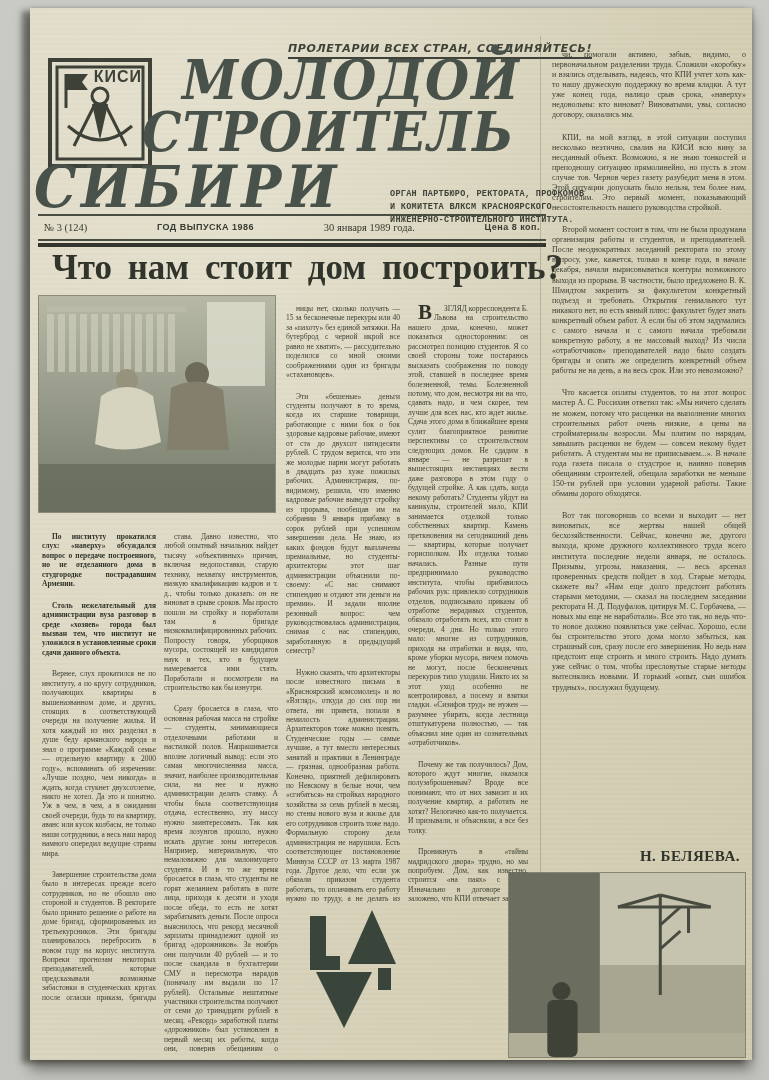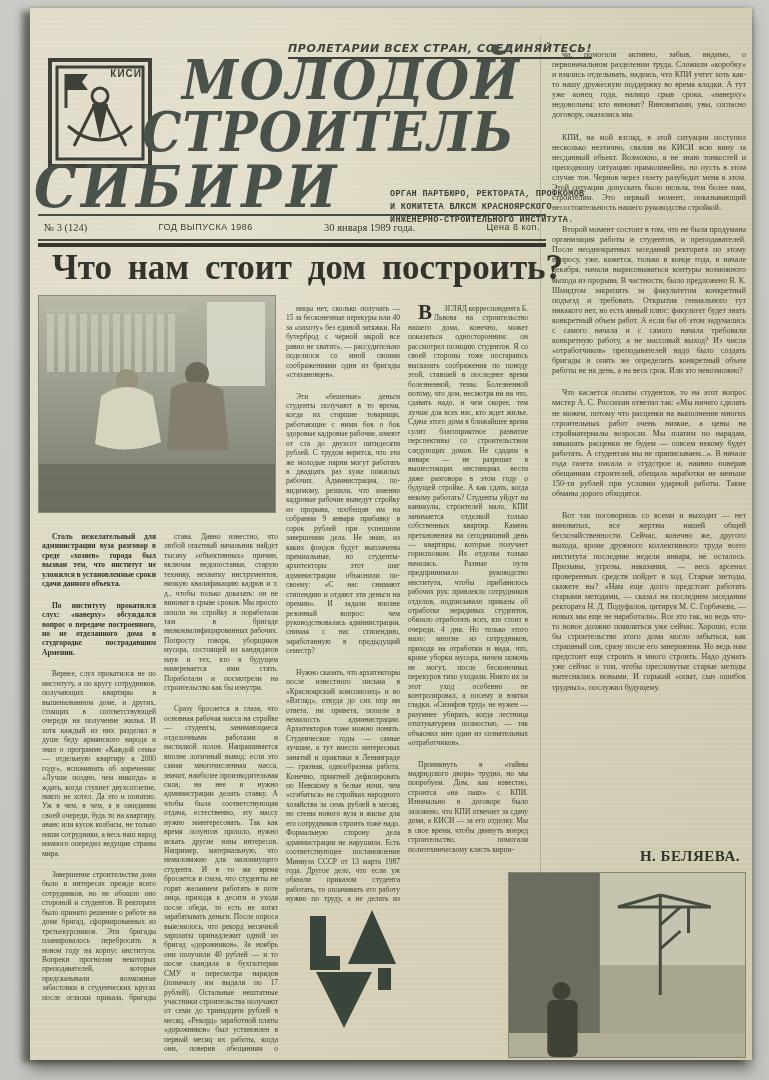--- a/index.html
+++ b/index.html
@@ -13,39 +13,39 @@
     background:
       radial-gradient(ellipse at 28% 18%, rgba(255,255,248,0.28), transparent 62%),
       repeating-linear-gradient(0deg, rgba(120,112,80,0.035) 0 2px, transparent 2px 5px),
       linear-gradient(100deg,#ded9c4,#d7d2b9 55%,#d2cdb2);
     box-shadow:-8px 3px 6px rgba(42,42,36,.55), 0 10px 12px rgba(42,42,36,.45), 2px 0 3px rgba(105,102,88,.35);
   }
   
   .logo-box{position:absolute;left:18px;top:50px;width:96px;height:102px;border:4px solid #3d4137;}
   .logo-box svg{width:100%;height:100%;display:block;}
   .logo-text{position:absolute;right:6px;top:6px;font-family:"Liberation Sans",sans-serif;
-    font-weight:bold;font-size:10px;letter-spacing:1px;color:#3d4137;}
+    font-weight:bold;font-size:16px;letter-spacing:1px;color:#3d4137;}
   .slogan{
     position:absolute;left:258px;top:34px;
     font-family:"DejaVu Sans",sans-serif;font-style:italic;font-weight:bold;
     font-size:11px;letter-spacing:.6px;color:#3e4238;
     border-bottom:2px solid #3e4238;padding-bottom:2px;white-space:nowrap;
   }
   .mast{position:absolute;font-family:"DejaVu Serif",serif;font-style:italic;font-weight:bold;
     color:#49524a;transform:scaleX(.92);transform-origin:left top;line-height:1;white-space:nowrap;}
   #m1{left:152px;top:44px;font-size:55px;letter-spacing:2px;}
   #m2{left:112px;top:97px;font-size:54px;letter-spacing:1px;}
   #m3{left:4px;top:150px;font-size:58px;letter-spacing:5px;}
   .subtitle{position:absolute;left:320px;top:180px;width:202px;
     font-family:Liberation Mono, monospace;font-weight:bold;font-size:8.5px;line-height:1.55;
     letter-spacing:.3px;color:#3e4238;text-align:left;margin-left:40px;}
   .issue-bar{position:absolute;left:8px;top:206px;width:508px;height:24px;
     border-top:2px solid #4a4d41;display:flex;align-items:center;justify-content:space-between;
     padding:0 6px;box-sizing:border-box;font-size:10.5px;color:#383b31;}
-  .bold-sans{font-family:"Liberation Sans",sans-serif;font-weight:normal;font-size:9px;letter-spacing:.5px;}
+  .bold-sans{font-family:"Liberation Sans",sans-serif;font-weight:bold;font-size:9px;letter-spacing:.5px;}
   .rule-thick{position:absolute;left:8px;top:231px;width:508px;height:8px;
     background:linear-gradient(#4a4d41 0 2px, transparent 2px 4px, #33362c 4px 8px);}
   .headline{position:absolute;left:22px;top:240px;margin:0;width:500px;
     font-family:"Liberation Serif",serif;font-weight:bold;font-size:35px;
     color:#30342b;word-spacing:7px;white-space:nowrap;}
   
   .photo{position:absolute;border:1px solid rgba(70,70,58,.55);overflow:hidden;}
   .photo svg{display:block;width:100%;height:100%;}
   #photo1{left:8px;top:287px;width:236px;height:216px;}
   #photo2{left:478px;top:864px;width:236px;height:184px;}
@@ -128,38 +128,39 @@
       <rect x="168" y="6" width="58" height="84" fill="#dcdccb" opacity="0.85"></rect>
       <rect y="168" width="236" height="48" fill="#666b5c" opacity="0.8"></rect>
       <circle cx="88" cy="84" r="11" fill="#97927c"></circle>
       <path d="M62 100 q26 -18 52 0 l8 46 q-34 14 -66 2 z" fill="#d6d3bf"></path>
       <circle cx="158" cy="78" r="12" fill="#6e6a59"></circle>
       <path d="M132 92 q26 -14 52 2 l6 60 h-62 z" fill="#837f6c"></path>
     </svg>
   </div>
 
   <div class="col" id="col1">
+      <p class="bold">По институту прокатился слух: «наверху» обсуждался вопрос о передаче построенного, но не отделанного дома в студгородке пострадавшим Армении.</p>
       <p class="bold">Столь нежелательный для администрации вуза разговор в среде «хозяев» города был вызван тем, что институт не уложился в установленные сроки сдачи данного объекта.</p>
-      <p class="bold">По институту прокатился слух: «наверху» обсуждался вопрос о передаче построенного, но не отделанного дома в студгородке пострадавшим Армении.</p>
       <p class="">Вернее, слух прокатился не по институту, а по кругу сотрудников, получающих квартиры в вышеназванном доме, и других, стоящих в соответствующей очереди на получение жилья. И хотя каждый из них разделял в душе беду армянского народа и знал о программе «Каждой семье — отдельную квартиру к 2000 году», вспоминать об изречении: «Лучше поздно, чем никогда» и ждать, когда стукнет двухсотлетие, никто не хотел. Да это и понятно. Уж в чем, в чем, а в ожидании своей очереди, будь то на квартиру, аванс или кусок колбасы, не только наши сотрудники, а весь наш народ намного опередил ведущие страны мира.</p>
       <p class="">Завершение строительства дома было в интересах прежде всего сотрудников, но не обошло оно стороной и студентов. В ректорате было принято решение о работе на доме бригад, сформированных из третьекурсников. Эти бригады планировалось перебросить в новом году на корпус института. Вопреки прогнозам некоторых преподавателей, которые предсказывали возможные забастовки в студенческих кругах после огласки приказа, бригады приняли эту весть вполне положительно и даже с радостью.</p>
       <p class="">«Лучше не спеша стелить полы в тепле, чем мерзнуть на свежем воздухе, во время кладки стен нового корпуса, — видишь, до весны и протянешь», — просто и лаконично объяснил мне причину один из «дорожников».</p>
     </div>
   <div class="col" id="col2">
       <p class="">става. Давно известно, что любой опытный начальник найдет тысячу «объективных» причин, включая недопоставки, старую технику, нехватку инструментов, низкую квалификацию кадров и т. д., чтобы только доказать: он не виноват в срыве сроков. Мы просто пошли на стройку и поработали там в бригаде низкоквалифицированных рабочих. Попросту говоря, уборщиков мусора, состоящей из кандидатов наук и тех, кто в будущем намеревается ими стать. Поработали и посмотрели на строительство как бы изнутри.</p>
       <p class="">Сразу бросается в глаза, что основная рабочая масса на стройке — студенты, занимающиеся отделочными работами и настилкой полов. Напрашивается вполне логичный вывод: если это самая многочисленная масса, значит, наиболее производительная сила, на нее и нужно администрации делать ставку. А чтобы была соответствующая отдача, естественно, эту массу нужно заинтересовать. Так как время лозунгов прошло, нужно искать другие зоны интересов. Например, материальную, что немаловажно для малоимущего студента. И в то же время бросается в глаза, что студенты не горят желанием работать в поте лица, приходя к десяти и уходя после обеда, то есть не хотят зарабатывать деньги. После опроса выяснилось, что рекорд месячной зарплаты принадлежит одной из бригад «дорожников». За ноябрь они получили 40 рублей — и то после скандала в бухгалтерии СМУ и пересмотра нарядов (поначалу им выдали по 17 рублей). Остальные нештатные участники строительства получают от семи до тринадцати рублей в месяц. «Рекорд» заработной платы «дорожников» был установлен в первый месяц их работы, когда они, поверив обещаниям о хороших заработках, стелили полы без перекуров все шесть часов. «Сейчас же дураков нет — трудимся не спеша. При нынешнем уровне жизни особой раз-</p>
     </div>
   <div class="col" id="col3">
       <p class="">ницы нет, сколько получать — 15 за бесконечные перекуры или 40 за «пахоту» без единой затяжки. На бутерброд с черной икрой все равно не хватит», — рассудительно поделился со мной своими соображениями один из бригады «стахановцев».</p>
       <p class="">Эти «бешеные» деньги студенты получают в то время, когда их старшие товарищи, работающие с ними бок о бок здоровые кадровые рабочие, имеют от ста до двухсот пятидесяти рублей. С трудом верится, что эти же молодые парни могут работать в двадцать раз хуже пожилых рабочих. Администрация, по-видимому, решила, что именно кадровые рабочие выведут стройку из прорыва, пообещав им на собрании 9 января прибавку в сорок рублей при успешном завершении дела. Не знаю, из каких фондов будут выплачены премиальные, но студенты-архитекторы этот шаг администрации объяснили по-своему: «С нас снимают стипендию и отдают эти деньги на премии». И задали вполне резонный вопрос: чем руководствовалась администрация, снимая с нас стипендию, заработанную в предыдущий семестр?</p>
       <p class="">Нужно сказать, что архитекторы после известного письма в «Красноярский комсомолец» и во «Взгляд», откуда до сих пор ни ответа, ни привета, попали в немилость администрации. Архитекторов тоже можно понять. Студенческие годы — самые лучшие, а тут вместо интересных занятий и практики в Ленинграде — грязная, однообразная работа. Конечно, приятней дефилировать по Невскому в белые ночи, чем «сгибаться» на стройках народного хозяйства за семь рублей в месяц, но стены нового вуза и жилье для его сотрудников строить тоже надо. Формальную сторону дела администрация не нарушила. Есть соответствующее постановление Минвуза СССР от 13 марта 1987 года. Другое дело, что если уж обязали приказом студента работать, то оплачивать его работу нужно по труду, а не делать из студентов зарплату как подсобным рабочим.</p>
       <p class="signature">Б. ЛЬВОВ.</p>
     </div>
   <div class="col" id="col4">
       <p class=""><span class="dropcap">В</span>ЗГЛЯД корреспондента Б. Львова на строительство нашего дома, конечно, может показаться односторонним: он рассмотрел позицию студентов. Я со своей стороны тоже постараюсь высказать соображения по поводу этой, ставшей в последнее время болезненной, темы. Болезненной потому, что дом, несмотря ни на что, сдавать надо, и чем скорее, тем лучше для всех нас, кто ждет жилье. Сдача этого дома в ближайшее время сулит благоприятное развитие перспективы со строительством следующих домов. Не сдадим в январе — не разрешат в вышестоящих инстанциях вести даже разговора в этом году о будущей стройке. А как сдать, когда некому работать? Студенты уйдут на каникулы, строителей мало, КПИ занимается отделкой только собственных квартир. Камень преткновения на сегодняшний день — квартиры, которые получает горисполком. Их отделка только началась. Разные пути предпринимало руководство института, чтобы прибавилось рабочих рук: привлекло сотрудников отделов, подписывало приказы об отработке нерадивых студентов, обязало отработать всех, кто стоит в очереди, 4 дня. Но только этого мало: многие из сотрудников, приходя на отработки и видя, что, кроме уборки мусора, ничем помочь не могут, после бесконечных перекуров тихо уходили. Никто их за этот уход особенно не контролировал, а посему и взятки гладки. «Сизифов труд» не нужен — разумнее убирать, когда лестница отштукатурена полностью, — так объяснил мне один из сознательных «отработчиков».</p>
+      <p class="">Почему же так получилось? Дом, которого ждут многие, оказался полузаброшенным? Вроде все понимают, что от них зависит и их получение квартир, а работать не хотят? Нелогично как-то получается. И призывали, и объясняли, а все без толку.</p>
       <p class="">Проникнуть в «тайны мадридского двора» трудно, но мы попробуем. Дом, как известно, строится «на паях» с КПИ. Изначально в договоре было заложено, что КПИ отвечает за сдачу дома, а КИСИ — за его отделку. Мы в свое время, чтобы двинуть вперед строительство, помогали политехническому класть кирпи-</p>
     </div>
 
   <div class="graphic">
     <svg viewBox="0 0 104 132">
       <g fill="#39443b">
         <path d="M16 6 h16 v40 h14 v14 H16 z"></path>
         <path d="M78 0 L102 54 H54 z"></path>
         <rect x="84" y="58" width="13" height="22"></rect>
         <path d="M22 62 H78 L50 118 z"></path>

